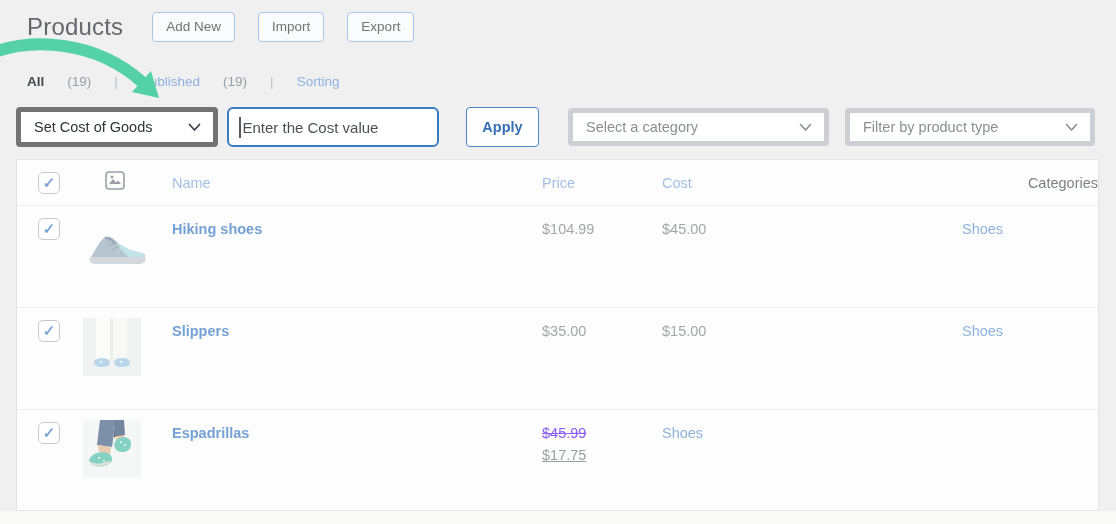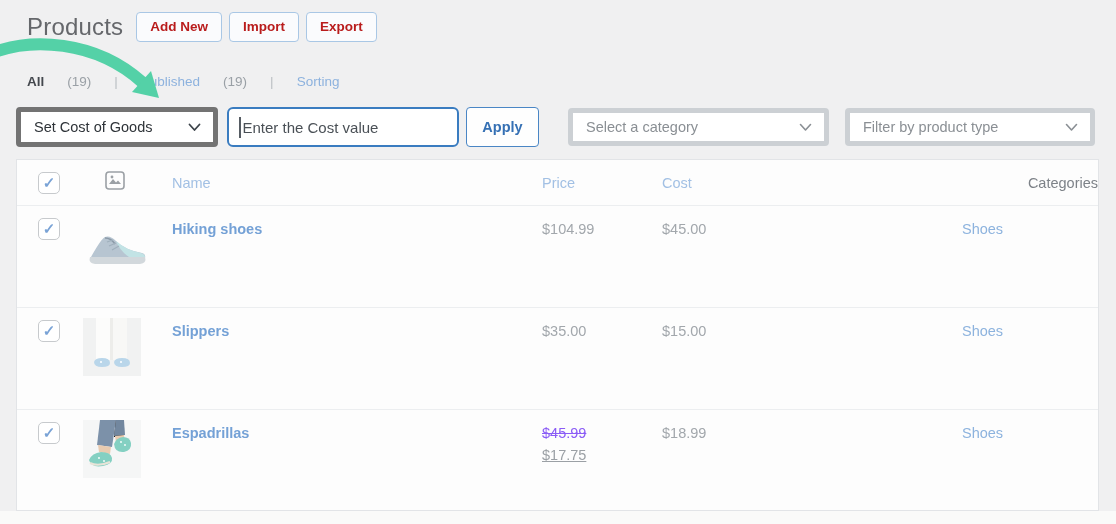--- a/index.html
+++ b/index.html
@@ -9,23 +9,23 @@
     background:#f0f0f1;
     font-family:"Liberation Sans", sans-serif;
     color:#3c434a;
     overflow:hidden;
   }
 
   
   .page-header { position:absolute; left:27px; top:12px; display:flex; align-items:center; gap:7px; }
   .page-title { font-size:24px; font-weight:400; color:#65676b; letter-spacing:.2px; margin-right:6px; }
   .hdr-btn {
-    display:inline-block; padding:7px 13px; font-size:13.5px; font-weight:700;
-    color:#b91c1c; background:#fafbfd; border:1px solid #a9c7e5; border-radius:4px;
-    cursor:pointer; line-height:1;
+    display:inline-block; padding:7px 13px; font-size:13.5px; font-weight:400;
+    color:#737373; background:#fafbfd; border:1px solid #a9c7e5; border-radius:4px;
+    cursor:pointer; line-height:1;margin-left:16px;
   }
 
   
   .views { position:absolute; left:27px; top:74px; font-size:13.5px; color:#9aa0a6; display:flex; gap:23px; align-items:center; }
   .views .v-strong { color:#44484e; font-weight:700; }
   .views .v-count { color:#9aa0a6; }
   .views .v-link { color:#8db2de; cursor:pointer; }
   .views .v-sep { color:#b9bdc2; }
 
   
@@ -35,21 +35,21 @@
     display:flex; align-items:center; justify-content:space-between;
     padding:0 12px 0 13px; font-size:14.5px; cursor:pointer;
   }
   .tb-select { left:16px; width:202px; color:#2e3338; font-weight:500; }
   .tb-filter { border-color:#ccd0d4; color:#8a8f94; height:38px; top:108px; }
   #cat-filter  { left:568px; width:261px; }
   #type-filter { left:845px; width:250px; }
   .chev { flex:0 0 auto; margin-left:8px; }
 
   .cost-input {
-    position:absolute; left:227px; top:107px; width:232px; height:40px;
+    position:absolute; left:227px; top:107px; width:212px; height:40px;
     background:#fff; border:2.5px solid #3a7cc0; border-radius:6px;
     display:flex; align-items:center; padding:0 10px; font-size:15px; color:#4a5056;
     cursor:text;
   }
   .caret { width:1.5px; height:21px; background:#565c63; margin-right:2px; }
 
   .apply-btn {
     position:absolute; left:466px; top:107px; width:73px; height:40px;
     background:#fefefe; border:1.5px solid #4a86c5; border-radius:4px;
     color:#3570b4; font-size:14.5px; font-weight:600;
@@ -232,21 +232,20 @@
           <circle cx="42" cy="25" r="0.9" fill="#fff"></circle>
           <circle cx="16" cy="38" r="0.9" fill="#fff"></circle>
           <circle cx="21" cy="41" r="0.9" fill="#fff"></circle>
       </svg>
     </div>
     <div><span class="name-link">Espadrillas</span></div>
     <div class="money">
       <div class="price-old">$45.99</div>
       <div class="price-new">$17.75</div>
     </div>
-    <div class="money">$18.99</div>
     <div><span class="cat-link">Shoes</span></div>
   </div>
 
 </div>
 
 <div class="footer-strip"></div>
 
 <svg class="annot-arrow" width="210" height="115" viewBox="0 0 210 115">
   <path d="M -10 54 C 30 37, 95 40, 142 82" fill="none" stroke="#54d1a7" stroke-width="12" stroke-linecap="round"></path>
   <polygon points="159,98 151,71 132,92" fill="#54d1a7"></polygon>

